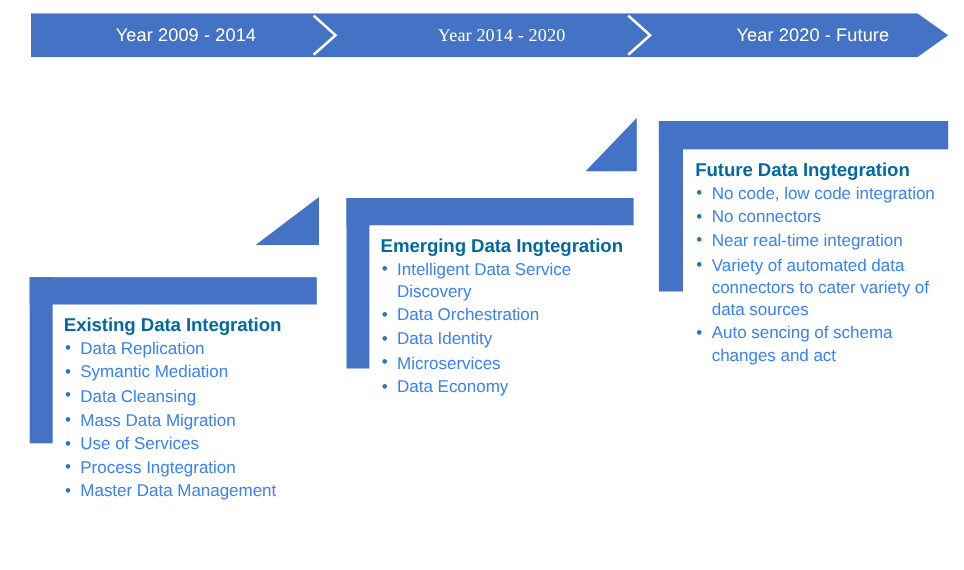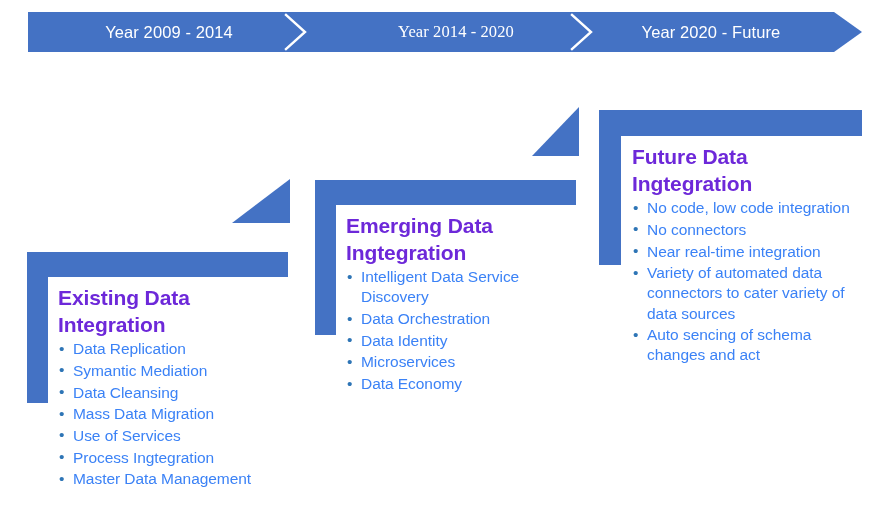--- a/index.html
+++ b/index.html
@@ -41,21 +41,21 @@
     line-height: 40px;
     color: #ffffff;
     font-size: 16.5px;
     font-weight: 400;
     white-space: nowrap;
     text-align: center;
     letter-spacing: 0.1px;
   }
   .chev-label.c1 { left: 6px;   width: 270px; }
   .chev-label.c2 { left: 292px; width: 272px; font-family: Liberation Serif, serif; }
-  .chev-label.c3 { left: 550px; width: 266px; text-align: center; }
+  .chev-label.c3 { left: 578px; width: 266px; text-align: center; }
 
   
   .stage { position: absolute; }
 
   .band-top {
     position: absolute;
     background: #4472C4;
   }
   .band-left {
     position: absolute;
@@ -66,23 +66,23 @@
     background: #ffffff;
   }
 
   .tri {
     position: absolute;
   }
   .tri svg { display: block; }
 
   
   .panel-title {
-    color: #6d28d9;
+    color: #0369a1;
     font-weight: bold;
-    font-size: 21px;
+    font-size: 17px;
     line-height: 1.27;
     margin: 0 0 1px 0;
     letter-spacing: -0.1px;
   }
   ul.bullets {
     list-style: none;
     margin: 0;
     padding: 0;
   }
   ul.bullets li {

